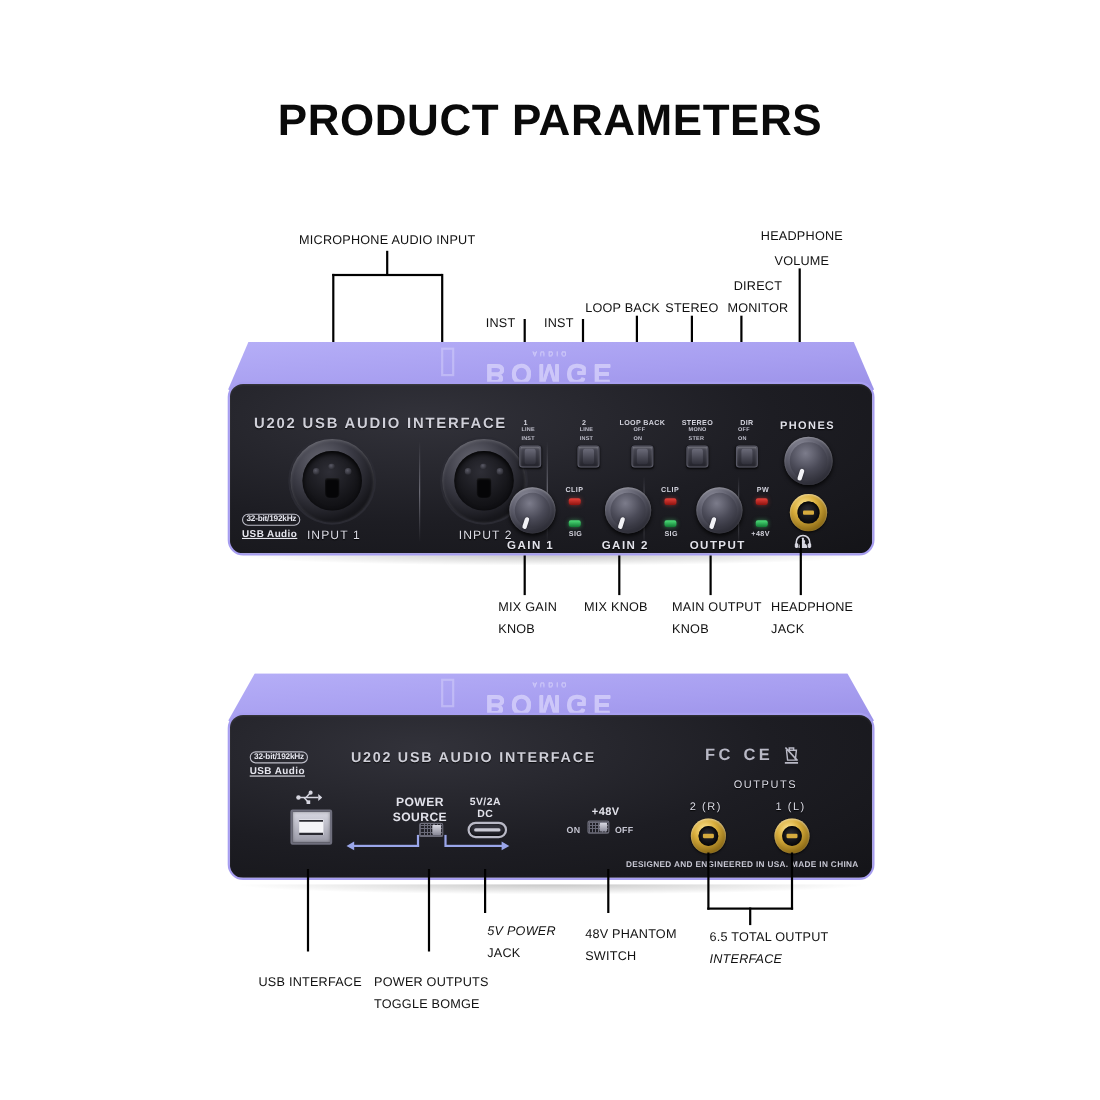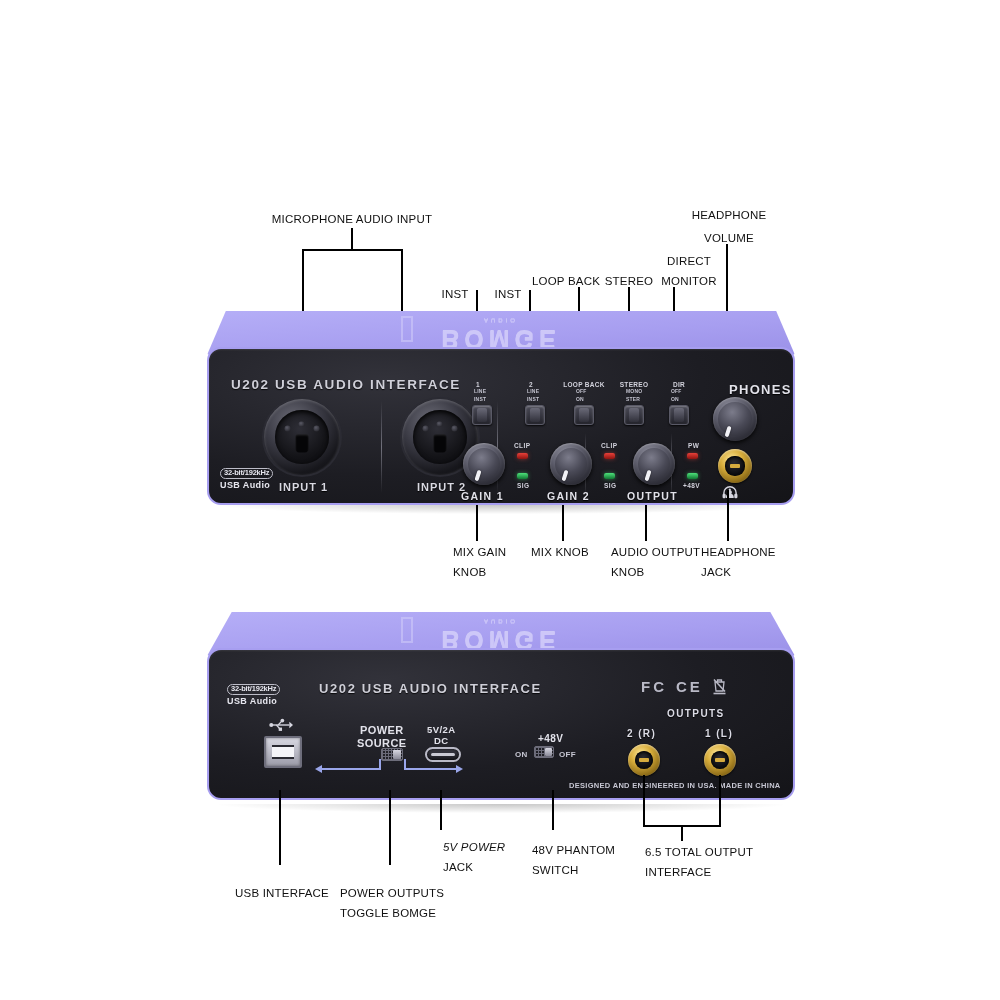--- a/index.html
+++ b/index.html
@@ -63,21 +63,21 @@
     background: radial-gradient(ellipse at 50% 0%, rgba(0,0,0,.22), rgba(0,0,0,0) 72%);
   }
 
   .model {
     position: absolute; color: #cfcfd8; font-weight: bold;
     letter-spacing: 1.6px; white-space: nowrap;
     text-shadow: 0 1px 1px rgba(0,0,0,.8);
   }
   .badge {
     position: absolute; color: #e6e6ee; font-weight: bold;
-    line-height: 1.15; white-space: nowrap;
+    line-height: 1.15; white-space: nowrap; text-decoration: underline;
   }
   .badge .bits {
     display: inline-block; border: 1px solid #bdbdc8; border-radius: 7px;
     padding: 0 3px; font-size: 7.5px; letter-spacing: -.2px;
   }
   .badge .ua { display: block; font-size: 9px; letter-spacing: .4px; margin-top: 1px; }
 
   
   .xlr { position: absolute; border-radius: 50%;
     background: radial-gradient(circle at 38% 30%, #6d6d78 0%, #3a3a44 40%, #17171c 72%, #0a0a0d 100%);
@@ -89,21 +89,21 @@
     box-shadow: inset 0 2px 5px rgba(0,0,0,.95);
   }
   .xlrpins { position: absolute; left: 50%; top: 52%; transform: translate(-50%,-50%);
     width: 46%; height: 46%; z-index: 2; }
   .pin { position: absolute; width: 17%; height: 17%; border-radius: 50%;
     background: radial-gradient(circle at 40% 35%, #5a5a66, #1b1b20); }
   .slot { position: absolute; left: 32%; top: 38%; width: 36%; height: 52%;
     border-radius: 2px 2px 4px 4px; background: #050507;
     box-shadow: inset 0 1px 2px rgba(255,255,255,.12); }
   .divv { position: absolute; width: 1px; background: linear-gradient(180deg,rgba(190,190,205,0),rgba(190,190,205,.5),rgba(190,190,205,0)); }
-  .inlab { position: absolute; color: #d9d9e2; font-weight: bold; letter-spacing: 1px;
+  .inlab { position: absolute; color: #d9d9e2; font-weight: normal; letter-spacing: 1px;
     white-space: nowrap; text-shadow: 0 1px 1px #000; }
 
   
   .sw { position: absolute; }
   .swttl { position: absolute; left: 50%; transform: translateX(-50%); top: -24px;
     color: #d2d2dc; font-size: 6.5px; font-weight: bold; letter-spacing: .3px; white-space: nowrap; }
   .swopt { position: absolute; left: 2px; color: #c2c2ce; font-size: 5px;
     font-weight: bold; letter-spacing: .2px; white-space: nowrap; }
   .swbody { position: absolute; left: 0; top: 0; width: 100%; height: 100%;
     border-radius: 3px; background: linear-gradient(180deg,#4b4b57,#23232b);
@@ -165,30 +165,31 @@
     repeating-linear-gradient(90deg,#6a6a78 0 1px,transparent 1px 3px); }
   .arw { position: absolute; height: 2px; background: #9aa6ea; }
   .arw.lf::before, .arw.rt::after { content:""; position:absolute; top:-3px;
     width:0; height:0; border-top:4px solid transparent; border-bottom:4px solid transparent; }
   .arw.lf::before { left:-6px; border-right:7px solid #9aa6ea; }
   .arw.rt::after { right:-6px; border-left:7px solid #9aa6ea; }
   .arwv { position: absolute; width: 2px; background: #9aa6ea; }
 
   .certs { position: absolute; color: #b9b9c6; font-weight: bold;
     letter-spacing: 3px; white-space: nowrap; display: flex; align-items: center; gap: 9px; }
-  .outlbl { position: absolute; color: #dcdce6; font-weight: bold;
+  .outlbl { position: absolute; color: #dcdce6; font-weight: normal;
     letter-spacing: 1.4px; white-space: nowrap; text-shadow: 0 1px 1px #000; }
   .fine { position: absolute; color: #c6c6d2; font-weight: bold;
     letter-spacing: .3px; white-space: nowrap; }
 </style>
 </head>
 <body>
 
 <div id="page">
 
+  <div class="ttl">PRODUCT PARAMETERS</div>
 
   <div class="cal c" style="left:352px; top:210px;">MICROPHONE AUDIO INPUT</div>
   <div class="cal c" style="left:455px; top:285px;">INST</div>
   <div class="cal c" style="left:508px; top:285px;">INST</div>
   <div class="cal c" style="left:566px; top:272px;">LOOP BACK</div>
   <div class="cal c" style="left:629px; top:272px;">STEREO</div>
   <div class="cal c" style="left:689px; top:252px;">DIRECT</div>
   <div class="cal c" style="left:689px; top:272px;">MONITOR</div>
   <div class="cal c" style="left:729px; top:206px;">HEADPHONE</div>
   <div class="cal c" style="left:729px; top:229px;">VOLUME</div>
@@ -297,21 +298,21 @@
 
       <div class="knob" style="left:424px; top:94px; width:42px; height:42px;">
         <div class="kmark"></div>
       </div>
       <div class="klab" style="left:418px; top:141px; font-size:10.5px;">OUTPUT</div>
       <div class="led red" style="left:478px; top:104px;"></div>
       <div class="ledlab" style="left:479px; top:93px;">PW</div>
       <div class="led grn" style="left:478px; top:124px;"></div>
       <div class="ledlab" style="left:474px; top:133px;">+48V</div>
 
-      <div class="klab" style="left:500px; top:33px; font-size:13px;margin-left:20px;">PHONES</div>
+      <div class="klab" style="left:500px; top:33px; font-size:10px;">PHONES</div>
       <div class="knob" style="left:504px; top:48px; width:44px; height:44px;">
         <div class="kmark"></div>
       </div>
       <div class="gold" style="left:509px; top:100px; width:34px; height:34px;">
         <div class="goldbar"></div>
       </div>
       <div class="hpico" style="left:515px; top:138px;">♟</div>
       <svg style="position:absolute; left:512px; top:136px; width:18px; height:14px;" viewBox="0 0 20 16">
         <path d="M3 12 V9 a7 7 0 0 1 14 0 v3" fill="none" stroke="#d6d6e0" stroke-width="1.6"></path>
         <rect x="1.5" y="10" width="3.6" height="5" rx="1.4" fill="#d6d6e0"></rect>
@@ -322,21 +323,21 @@
   </div>
 
   <div class="ln vl" style="left:476px; top:505px; height:36px;"></div>
   <div class="ln vl" style="left:562px; top:505px; height:36px;"></div>
   <div class="ln vl" style="left:645px; top:505px; height:36px;"></div>
   <div class="ln vl" style="left:727px; top:490px; height:51px;"></div>
 
   <div class="cal l" style="left:453px; top:543px;">MIX GAIN</div>
   <div class="cal l" style="left:453px; top:563px;">KNOB</div>
   <div class="cal l" style="left:531px; top:543px;">MIX KNOB</div>
-  <div class="cal l" style="left:611px; top:543px;">AUDIO OUTPUT</div>
+  <div class="cal l" style="left:611px; top:543px;">MAIN OUTPUT</div>
   <div class="cal l" style="left:611px; top:563px;">KNOB</div>
   <div class="cal l" style="left:701px; top:543px;">HEADPHONE</div>
   <div class="cal l" style="left:701px; top:563px;">JACK</div>
 
   <div class="dev" style="left:207px; top:612px; width:588px; height:196px;">
     <div class="topfc rear">
       <div class="logobr" style="left:33%;"></div>
       <div class="logo">
         <span>BOMGE</span>
         <span class="sub">AUDIO</span>
@@ -417,15 +418,15 @@
   <div class="ln vl" style="left:681px; top:825px; height:16px;"></div>
 
   <div class="cal l" style="left:235px; top:884px;">USB INTERFACE</div>
   <div class="cal l" style="left:340px; top:884px;">POWER OUTPUTS</div>
   <div class="cal l" style="left:340px; top:904px;">TOGGLE BOMGE</div>
   <div class="cal l" style="left:443px; top:838px;font-style:italic;">5V POWER</div>
   <div class="cal l" style="left:443px; top:858px;">JACK</div>
   <div class="cal l" style="left:532px; top:841px;">48V PHANTOM</div>
   <div class="cal l" style="left:532px; top:861px;">SWITCH</div>
   <div class="cal l" style="left:645px; top:843px;">6.5 TOTAL OUTPUT</div>
-  <div class="cal l" style="left:645px; top:863px;">INTERFACE</div>
+  <div class="cal l" style="left:645px; top:863px;font-style:italic;">INTERFACE</div>
 
 </div>
 
 </body></html>

